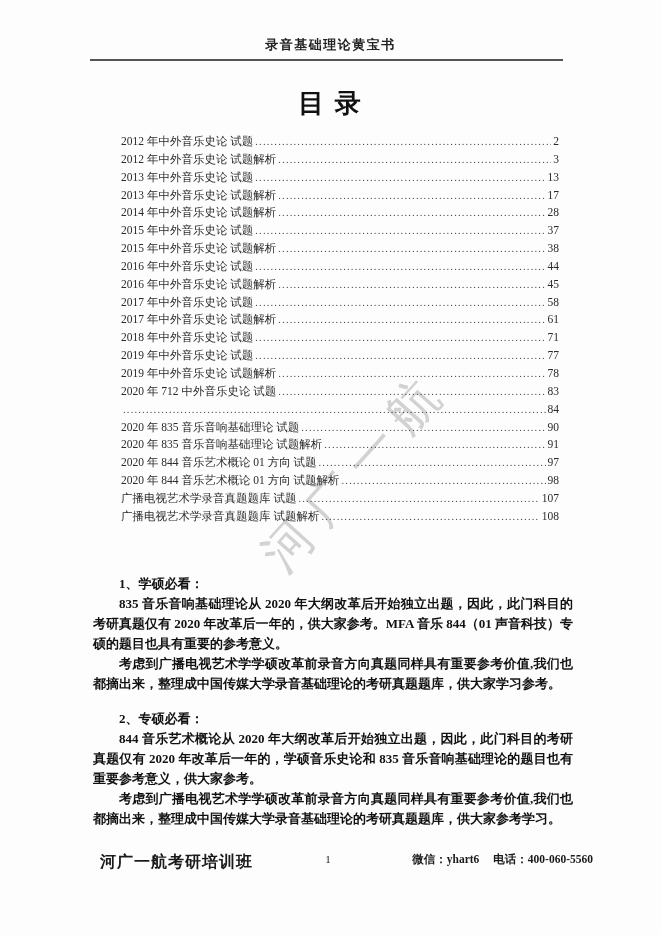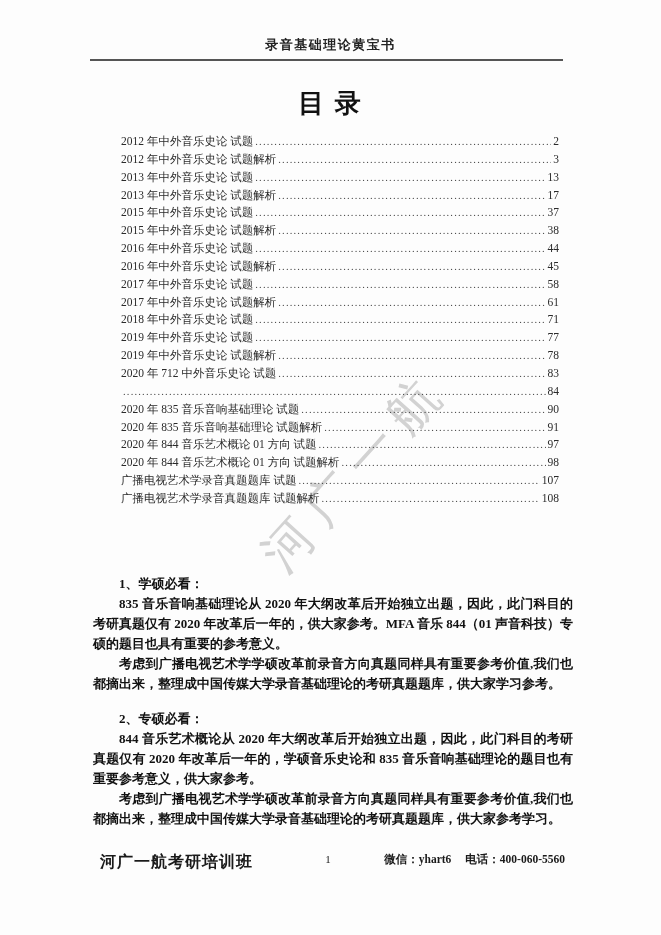--- a/index.html
+++ b/index.html
@@ -79,21 +79,21 @@
   .footer-left {
     position:absolute; left:100px; top:852px;
     font-family:"Liberation Sans","DejaVu Sans",sans-serif;
     font-size:16px; font-weight:bold; letter-spacing:1px; color:#1a1a1a;
   }
   .footer-page {
     position:absolute; left:318px; top:853px; width:20px;
     text-align:center; font-size:11px; color:#222;
   }
   .footer-right {
-    position:absolute; right:96px; top:852px;
+    position:absolute; right:68px; top:852px;
     font-size:11.5px; color:#1a1a1a; white-space:nowrap;
   }
   .footer-right .label { font-weight:bold; font-family:"Liberation Sans","DejaVu Sans",sans-serif; }
   .footer-right .value { font-weight:bold; font-family:"Liberation Serif","DejaVu Serif",serif; }
   .footer-right .phone-label { margin-left:14px; }
 </style>
 </head>
 <body>
 
 <div class="page">
@@ -125,20 +125,25 @@
         <span class="toc-page-number">13</span>
       </div>
 
       <div class="toc-row">
         <span class="toc-entry-title">2013 年中外音乐史论 试题解析</span>
         <span class="toc-dots"></span>
         <span class="toc-page-number">17</span>
       </div>
 
 
+      <div class="toc-row">
+        <span class="toc-entry-title">2014 年中外音乐史论 试题解析</span>
+        <span class="toc-dots"></span>
+        <span class="toc-page-number">28</span>
+      </div>
 
       <div class="toc-row">
         <span class="toc-entry-title">2015 年中外音乐史论 试题</span>
         <span class="toc-dots"></span>
         <span class="toc-page-number">37</span>
       </div>
 
       <div class="toc-row">
         <span class="toc-entry-title">2015 年中外音乐史论 试题解析</span>
         <span class="toc-dots"></span>

